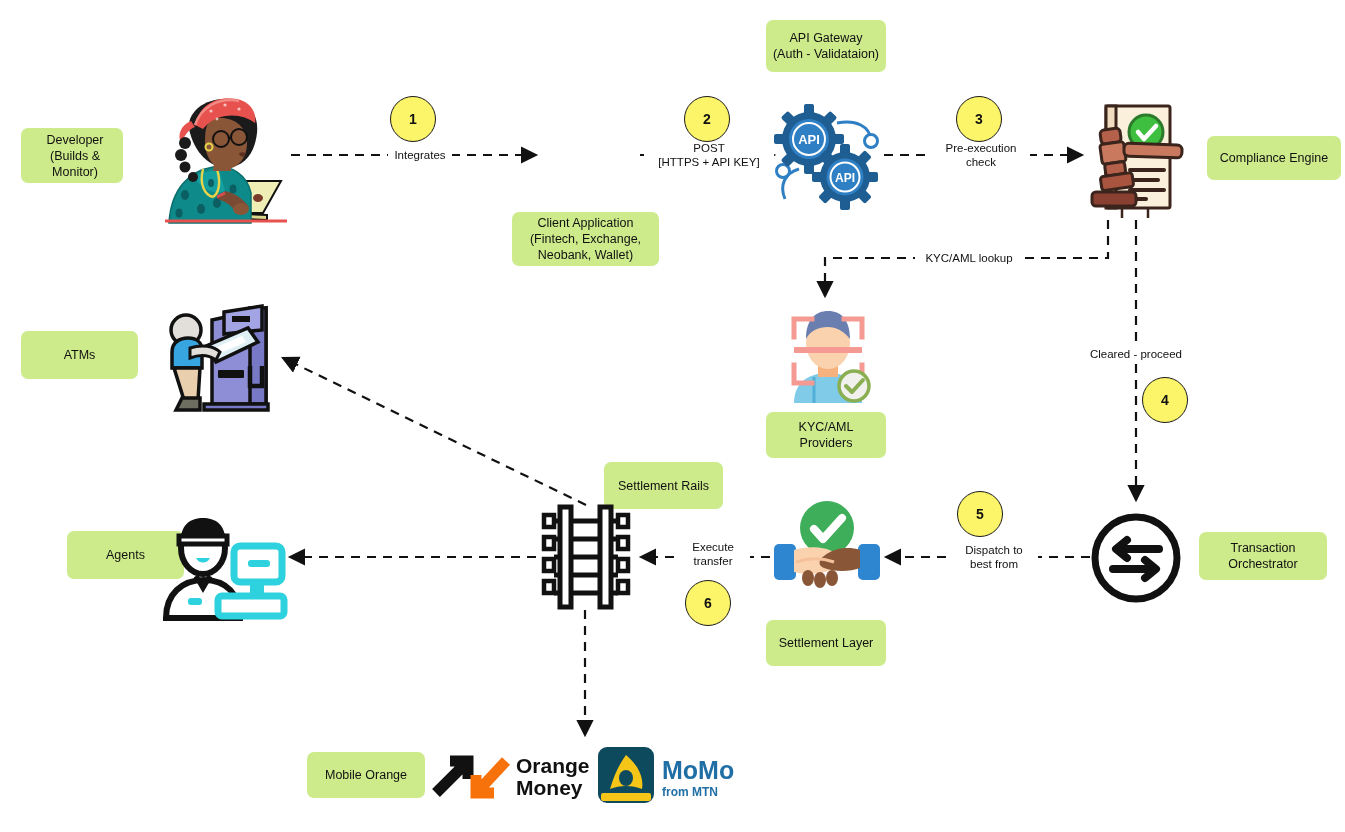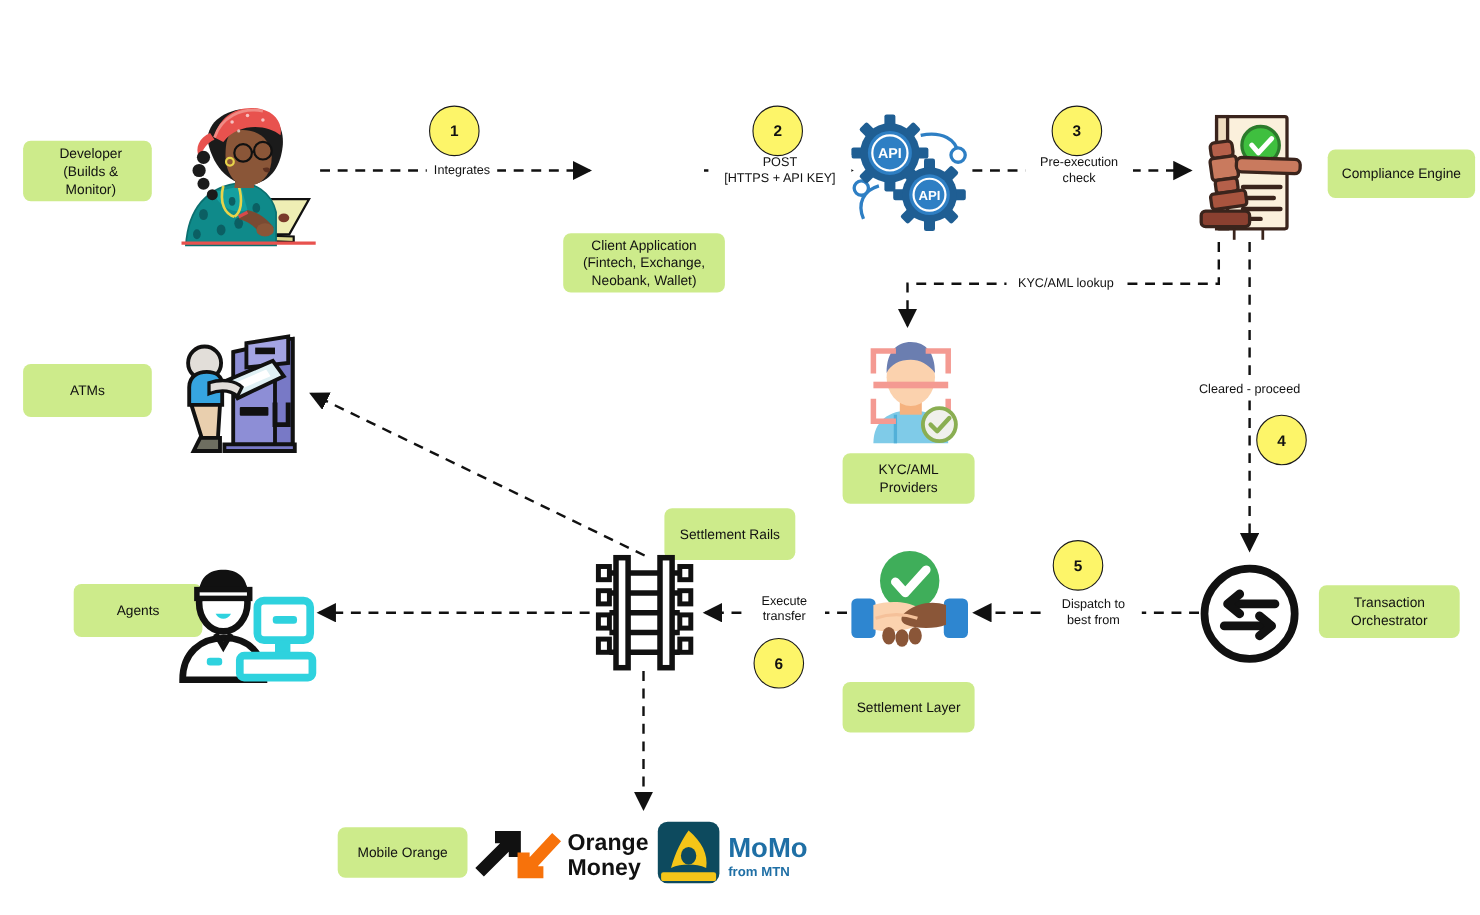--- a/index.html
+++ b/index.html
@@ -123,25 +123,27 @@
 [HTTPS + API KEY]</div>
   <div class="edge-label" style="left:932px;top:141px;width:94px;">Pre-execution
 check</div>
   <div class="edge-label" style="left:915px;top:251px;width:104px;">KYC/AML lookup</div>
   <div class="edge-label" style="left:1077px;top:347px;width:114px;">Cleared - proceed</div>
   <div class="edge-label" style="left:950px;top:543px;width:84px;">Dispatch to
 best from</div>
   <div class="edge-label" style="left:676px;top:540px;width:70px;">Execute
 transfer</div>
 
-  <div class="tag" style="left:21px;top:128px;width:117px;height:55px;padding-left:12px;">Developer
+  <div class="tag" style="left:21px;top:128px;width:102px;height:55px;padding-left:12px;">Developer
 (Builds &amp; Monitor)</div>
   <div class="tag" style="left:512px;top:212px;width:147px;height:54px;text-align:center;">Client Application
 (Fintech, Exchange,
 Neobank, Wallet)</div>
+  <div class="tag" style="left:766px;top:20px;width:120px;height:52px;">API Gateway
+(Auth - Validataion)</div>
   <div class="tag" style="left:1207px;top:136px;width:134px;height:44px;">Compliance Engine</div>
   <div class="tag" style="left:766px;top:412px;width:120px;height:46px;">KYC/AML Providers</div>
   <div class="tag" style="left:21px;top:331px;width:117px;height:48px;">ATMs</div>
   <div class="tag" style="left:21px;top:531px;width:117px;height:48px;margin-left:46px;">Agents</div>
   <div class="tag" style="left:604px;top:462px;width:119px;height:47px;">Settlement Rails</div>
   <div class="tag" style="left:766px;top:620px;width:120px;height:46px;">Settlement Layer</div>
   <div class="tag" style="left:1199px;top:532px;width:128px;height:48px;">Transaction
 Orchestrator</div>
   <div class="tag" style="left:307px;top:752px;width:118px;height:46px;">Mobile Orange</div>
 

